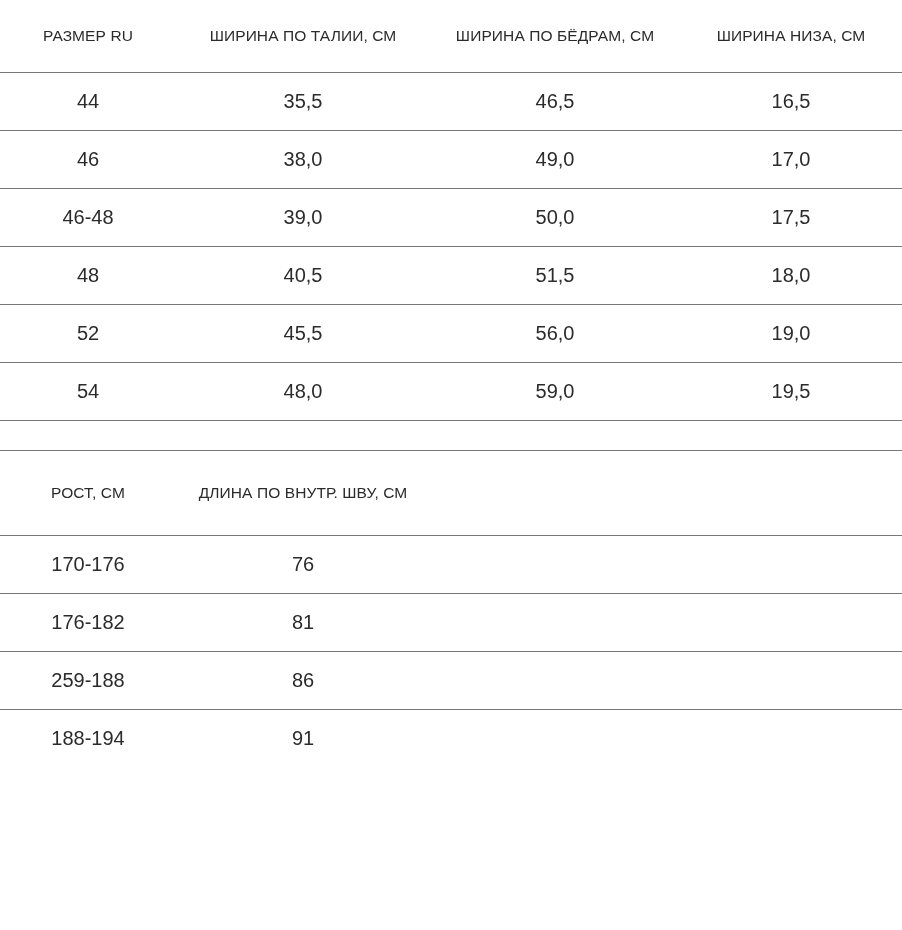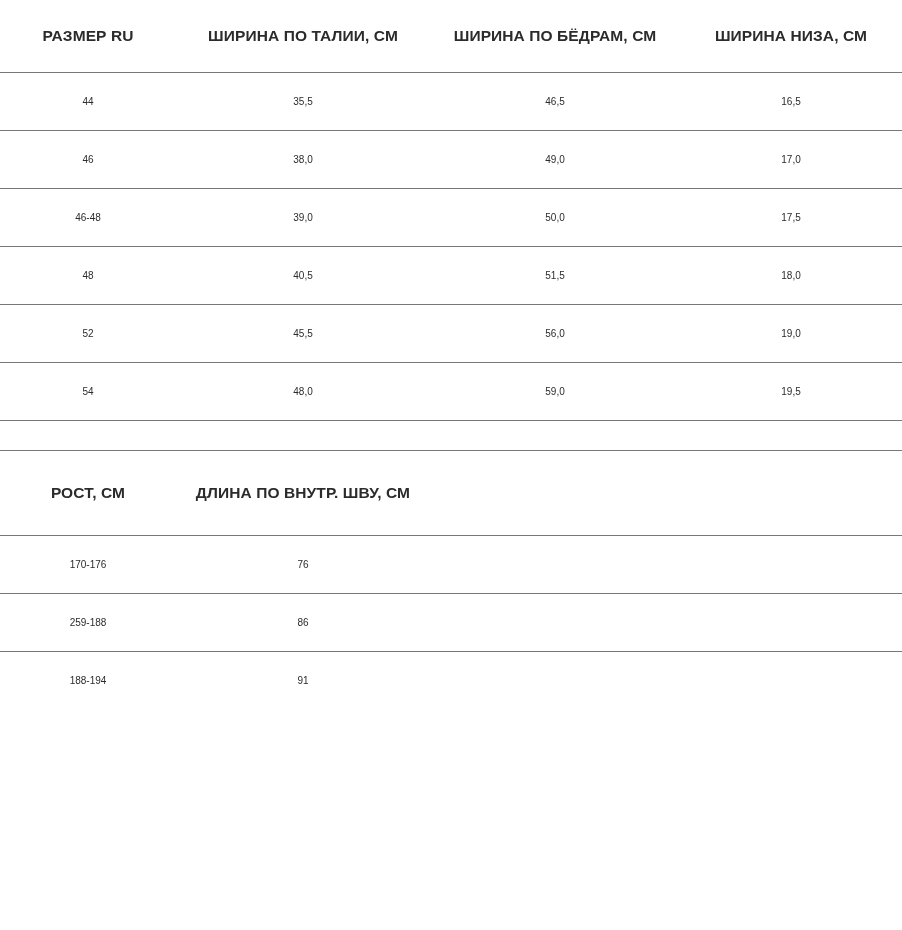--- a/index.html
+++ b/index.html
@@ -28,30 +28,30 @@
   .size-chart td {
     text-align: center;
     vertical-align: middle;
     padding: 0 6px;
     border: none;
   }
 
   .size-chart thead th {
     height: 72px;
     font-size: 15.5px;
-    font-weight: bold;
+    font-weight: normal;
     letter-spacing: 0.1px;
     line-height: 1.35;
     color: #2b2b2b;
     border-bottom: 1px solid #777777;
   }
 
   .size-chart tbody td {
     height: 57px;
-    font-size: 10px;
+    font-size: 20px;
     font-weight: normal;
     color: #2b2b2b;
     border-bottom: 1px solid #777777;
     margin-left: 44px;
   }
 
   .size-chart tbody tr.spacer-row td {
     height: 29px;
     border-bottom: 1px solid #777777;
   }
@@ -152,20 +152,26 @@
     </tr>
   </thead>
   <tbody>
     <tr>
       <td>170-176</td>
       <td>76</td>
       <td class="blank-cell"></td>
       <td class="blank-cell"></td>
     </tr>
     <tr>
+      <td>176-182</td>
+      <td>81</td>
+      <td class="blank-cell"></td>
+      <td class="blank-cell"></td>
+    </tr>
+    <tr>
       <td>259-188</td>
       <td>86</td>
       <td class="blank-cell"></td>
       <td class="blank-cell"></td>
     </tr>
     <tr>
       <td>188-194</td>
       <td>91</td>
       <td class="blank-cell"></td>
       <td class="blank-cell"></td>

